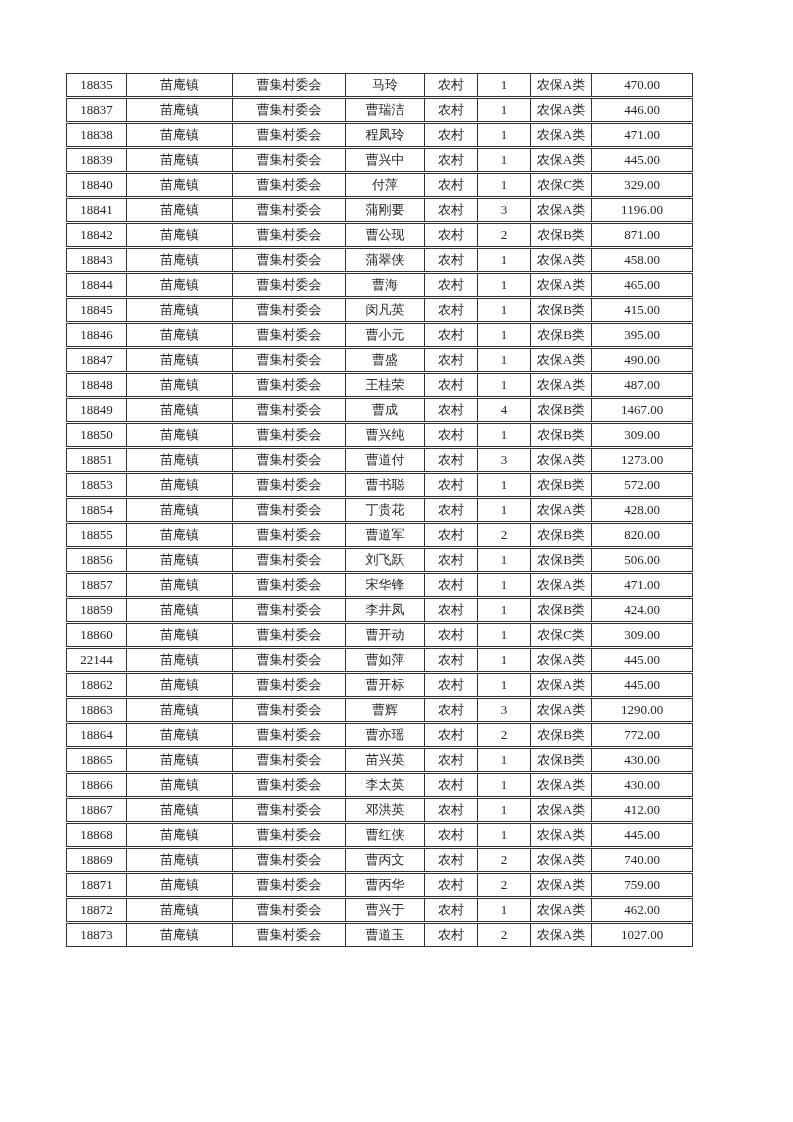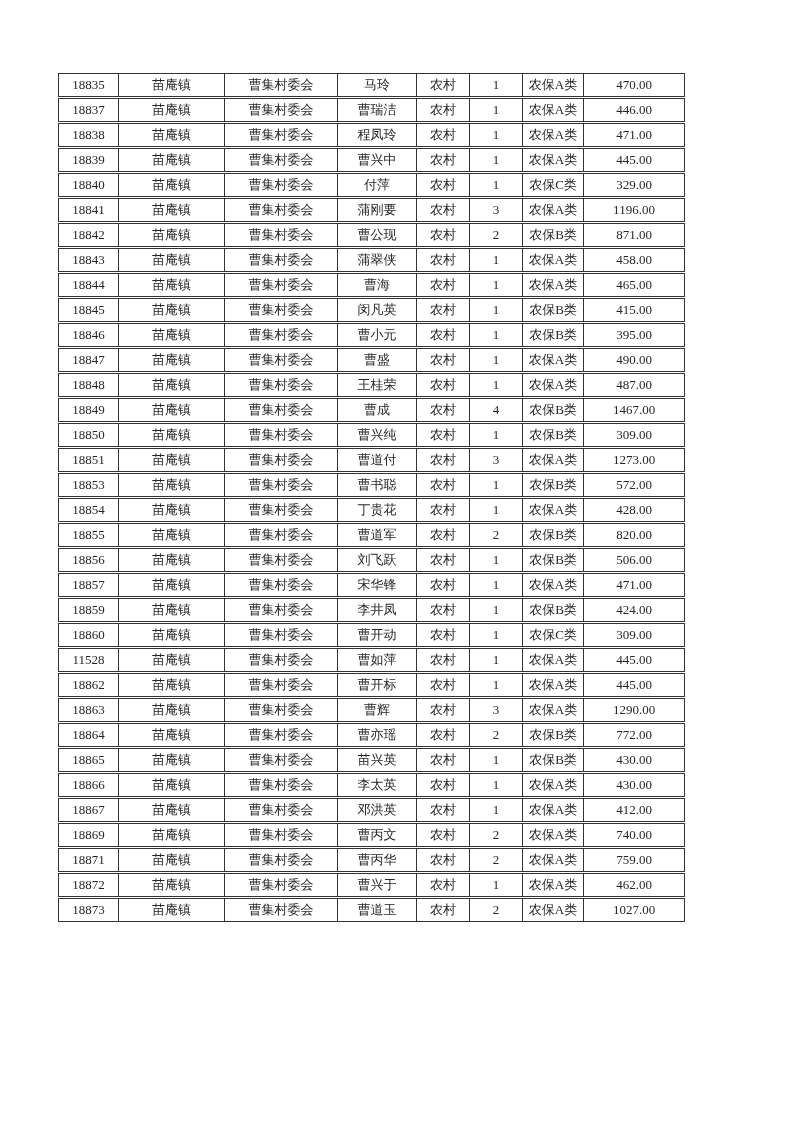--- a/index.html
+++ b/index.html
@@ -5,21 +5,21 @@
   html, body { margin: 0; padding: 0; }
   body {
     width: 793px;
     height: 1122px;
     background: #ffffff;
     position: relative;
     font-family: "Liberation Serif", serif;
   }
   .sheet {
     position: absolute;
-    left: 58px;
+    left: 66px;
     top: 72px;
   }
   table.data-table {
     border-collapse: separate;
     border-spacing: 0 1px;
     table-layout: fixed;
   }
   table.data-table td {
     box-sizing: border-box;
     height: 24px;
@@ -286,21 +286,21 @@
           <td>18860</td>
           <td>苗庵镇</td>
           <td>曹集村委会</td>
           <td>曹开动</td>
           <td>农村</td>
           <td>1</td>
           <td>农保C类</td>
           <td>309.00</td>
         </tr>
         <tr>
-          <td>11528</td>
+          <td>22144</td>
           <td>苗庵镇</td>
           <td>曹集村委会</td>
           <td>曹如萍</td>
           <td>农村</td>
           <td>1</td>
           <td>农保A类</td>
           <td>445.00</td>
         </tr>
         <tr>
           <td>18862</td>
@@ -354,20 +354,30 @@
         </tr>
         <tr>
           <td>18867</td>
           <td>苗庵镇</td>
           <td>曹集村委会</td>
           <td>邓洪英</td>
           <td>农村</td>
           <td>1</td>
           <td>农保A类</td>
           <td>412.00</td>
+        </tr>
+        <tr>
+          <td>18868</td>
+          <td>苗庵镇</td>
+          <td>曹集村委会</td>
+          <td>曹红侠</td>
+          <td>农村</td>
+          <td>1</td>
+          <td>农保A类</td>
+          <td>445.00</td>
         </tr>
         <tr>
           <td>18869</td>
           <td>苗庵镇</td>
           <td>曹集村委会</td>
           <td>曹丙文</td>
           <td>农村</td>
           <td>2</td>
           <td>农保A类</td>
           <td>740.00</td>

